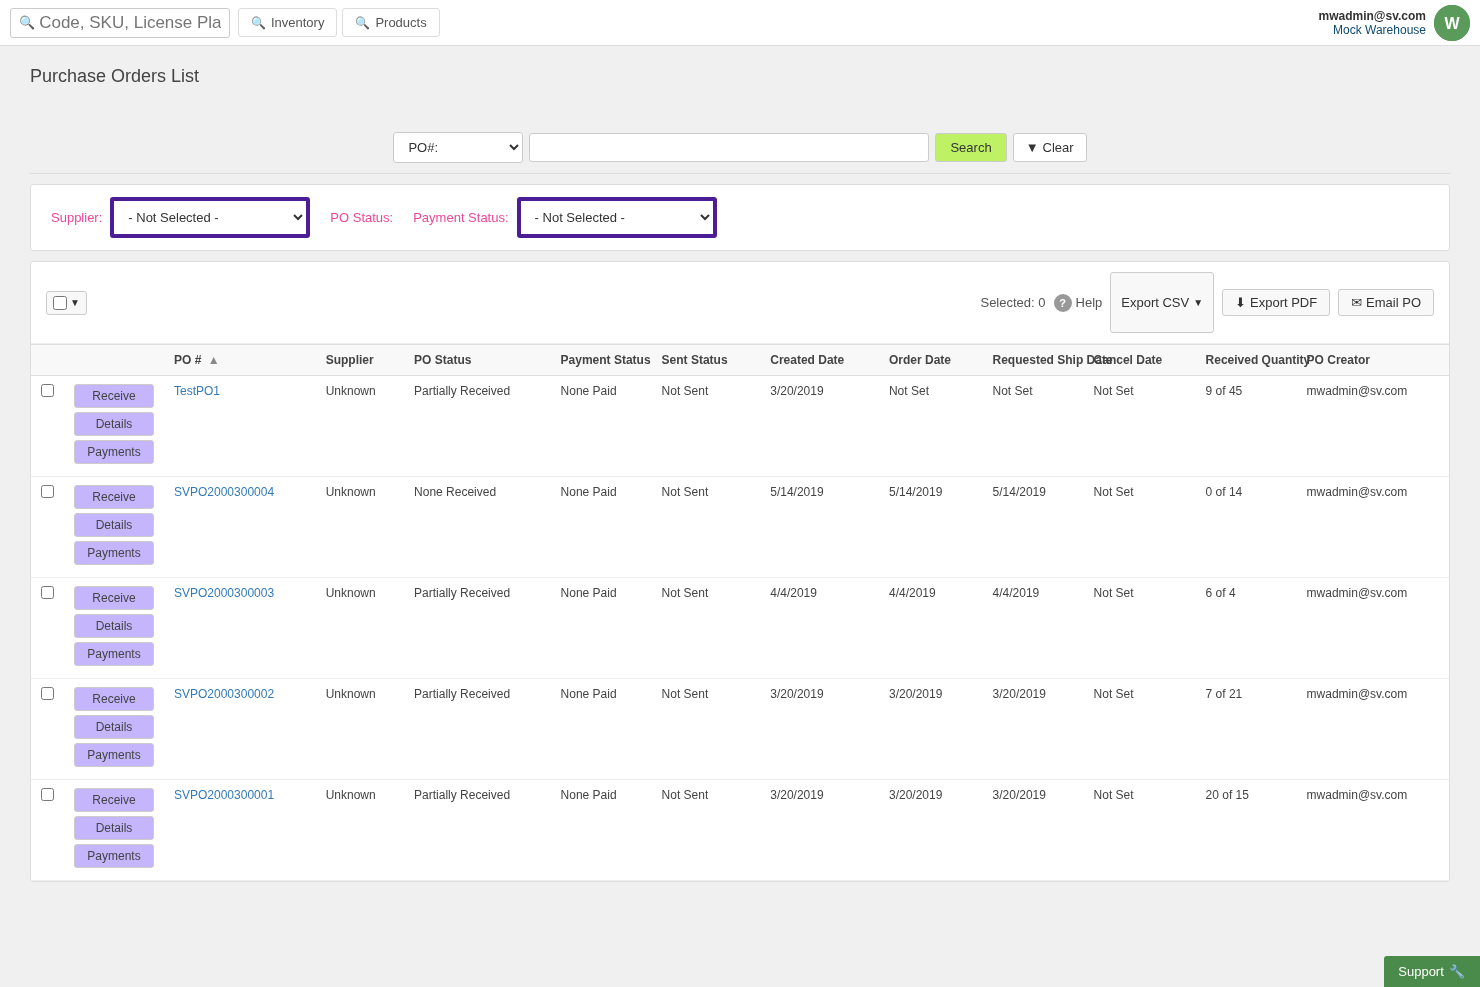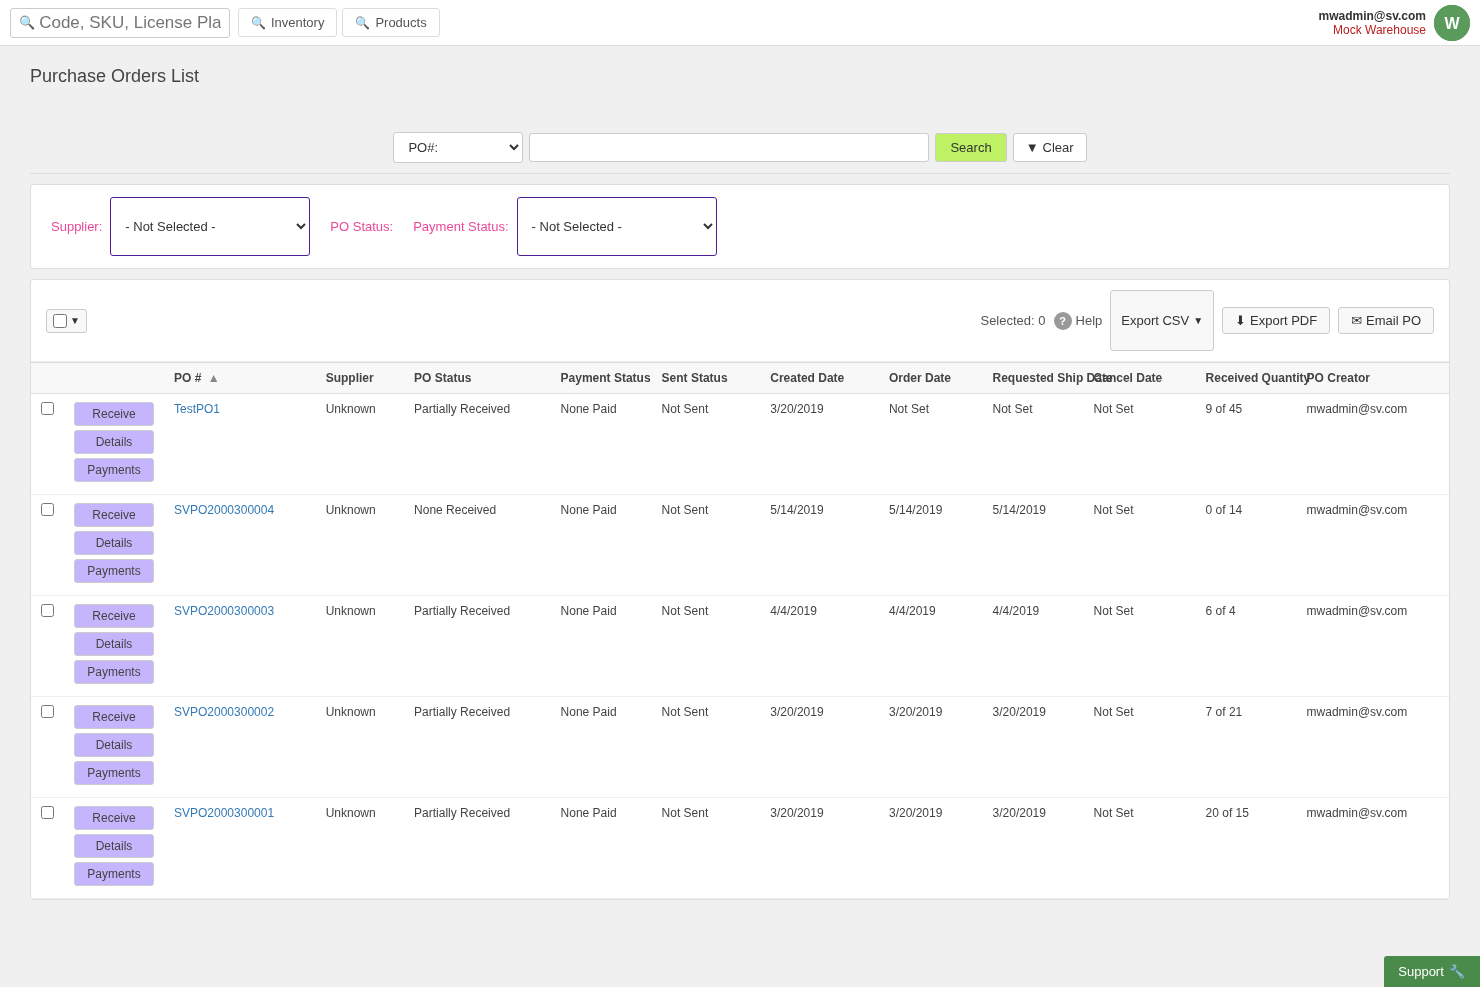--- a/index.html
+++ b/index.html
@@ -59,21 +59,21 @@
       background: #5a9a5a;
       display: flex;
       align-items: center;
       justify-content: center;
       color: white;
       font-size: 16px;
       font-weight: bold;
     }
     .user-info { text-align: right; font-size: 12px; }
     .user-info .email { font-weight: bold; color: #333; }
-    .user-info .warehouse { color: #b91c1c; }
+    .user-info .warehouse { color: #0c4a6e; }
 
     
     .page-content { padding: 20px 30px; }
     .page-title { font-size: 18px; font-weight: normal; color: #444; margin-bottom: 20px; }
 
     
     .search-bar {
       display: flex;
       align-items: center;
       justify-content: center;
@@ -133,23 +133,23 @@
       gap: 20px;
       margin-bottom: 10px;
     }
     .filter-group {
       display: flex;
       align-items: center;
       gap: 8px;
     }
     .filter-label { font-size: 13px; color: #ec4899; }
     .filter-select {
-      border: 1px solid #4c1d95;
-      border-radius: 3px;
-      padding: 20px 10px;
+      border: 4px solid #4c1d95;
+      border-radius: 3px;
+      padding: 8px 10px;
       font-size: 13px;
       background: #fff;
       color: #333;
       cursor: pointer;
       outline: none;
     }
     .filter-select-wide { width: 200px; }
     .filter-select-medium { width: 220px; }
 
     

